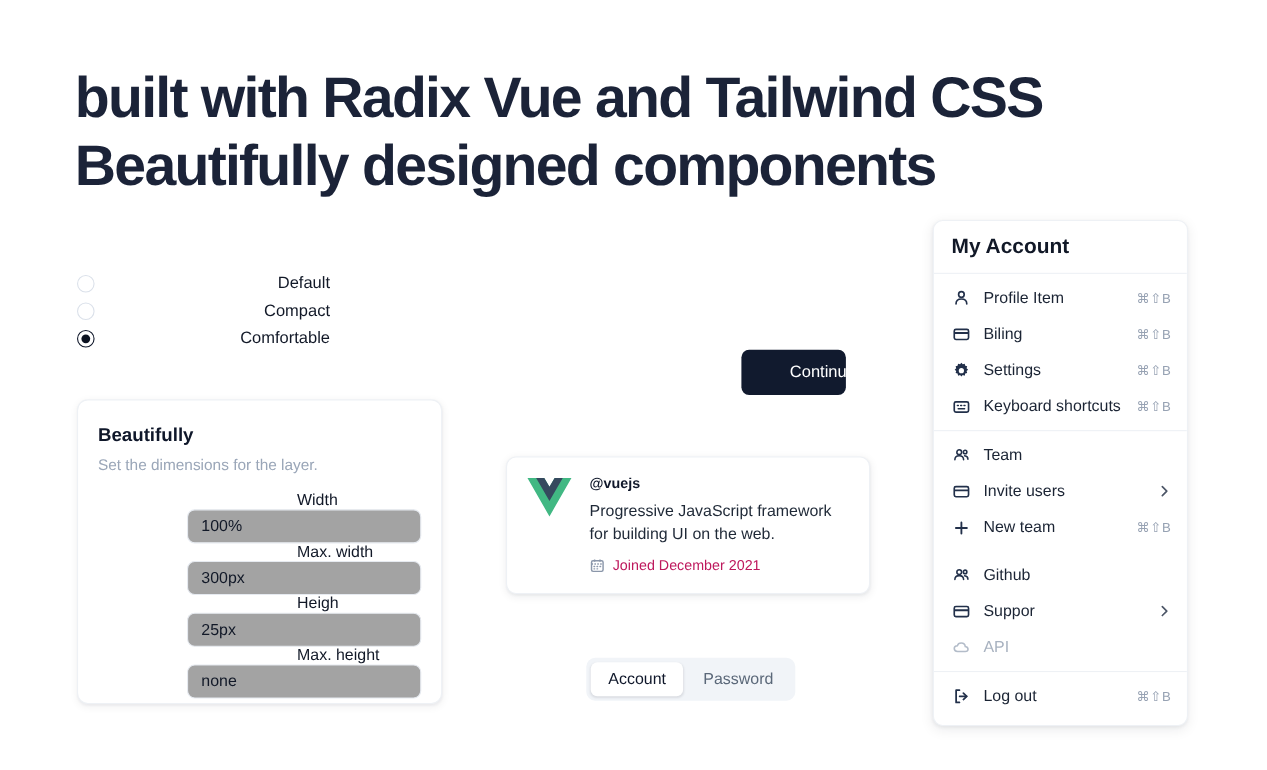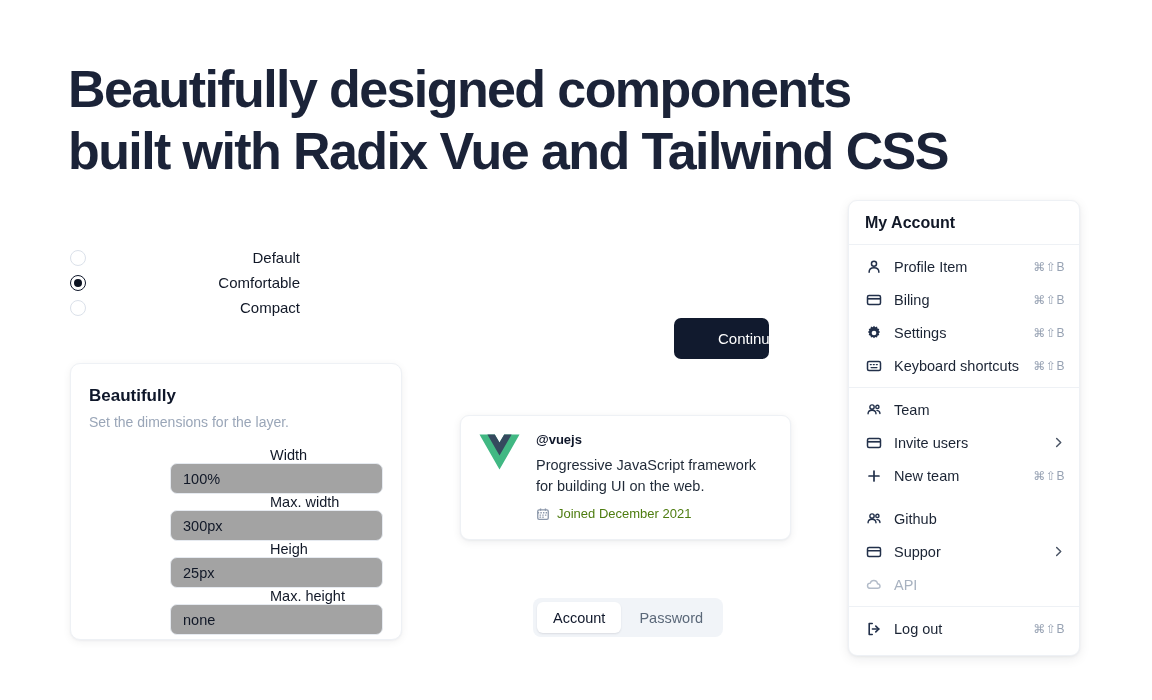--- a/index.html
+++ b/index.html
@@ -177,21 +177,21 @@
     color: #1f2937;
     margin-top: 8px;
     max-width: 240px;
   }
   .hc-joined {
     display: flex;
     align-items: center;
     gap: 7px;
     margin-top: 9px;
     font-size: 13px;
-    color: #4d7c0f;
+    color: #be185d;
   }
   .cal-icon { width: 14px; height: 14px; flex: 0 0 auto; }
 
   
   .tabs {
     position: absolute;
     left: 533px;
     top: 598px;
     height: 39px;
     background: #f1f4f8;
@@ -228,21 +228,21 @@
     width: 232px;
     background: #ffffff;
     border: 1px solid #eef1f5;
     border-radius: 9px;
     box-shadow: 0 3px 12px rgba(15,23,42,0.08), 0 1px 3px rgba(15,23,42,0.05);
     overflow: hidden;
     padding-bottom: 5px;
   }
   .menu-header {
     padding: 13px 16px 12px 16px;
-    font-size: 16px;
+    font-size: 19px;
     font-weight: 700;
     color: #111827;
   }
   .menu-sep { height: 1px; background: #eef1f5; }
   .menu-group { padding: 5px 0; }
   .menu-item {
     display: flex;
     align-items: center;
     height: 33px;
     padding: 0 14px 0 16px;
@@ -271,37 +271,37 @@
 
   svg { display: block; }
 </style>
 </head>
 <body>
 
 <div class="page">
 
   <div class="hero">
     <h1>
+      <span class="line">built with Radix Vue and Tailwind CSS</span>
       <span class="line">Beautifully designed components</span>
-      <span class="line">built with Radix Vue and Tailwind CSS</span>
     </h1>
   </div>
 
   <div class="radio-group">
     <div class="radio-row">
       <span class="radio-dot"></span>
       <span class="radio-label">Default</span>
     </div>
     <div class="radio-row">
+      <span class="radio-dot"></span>
+      <span class="radio-label">Compact</span>
+    </div>
+    <div class="radio-row">
       <span class="radio-dot checked"></span>
       <span class="radio-label">Comfortable</span>
-    </div>
-    <div class="radio-row">
-      <span class="radio-dot"></span>
-      <span class="radio-label">Compact</span>
     </div>
   </div>
 
   <div class="dimensions-card">
     <div class="dim-title">Beautifully</div>
     <div class="dim-sub">Set the dimensions for the layer.</div>
     <div class="dim-rows">
       <div class="dim-row">
         <span class="dim-label">Width</span>
         <input class="dim-input" type="text" value="100%" style="">

